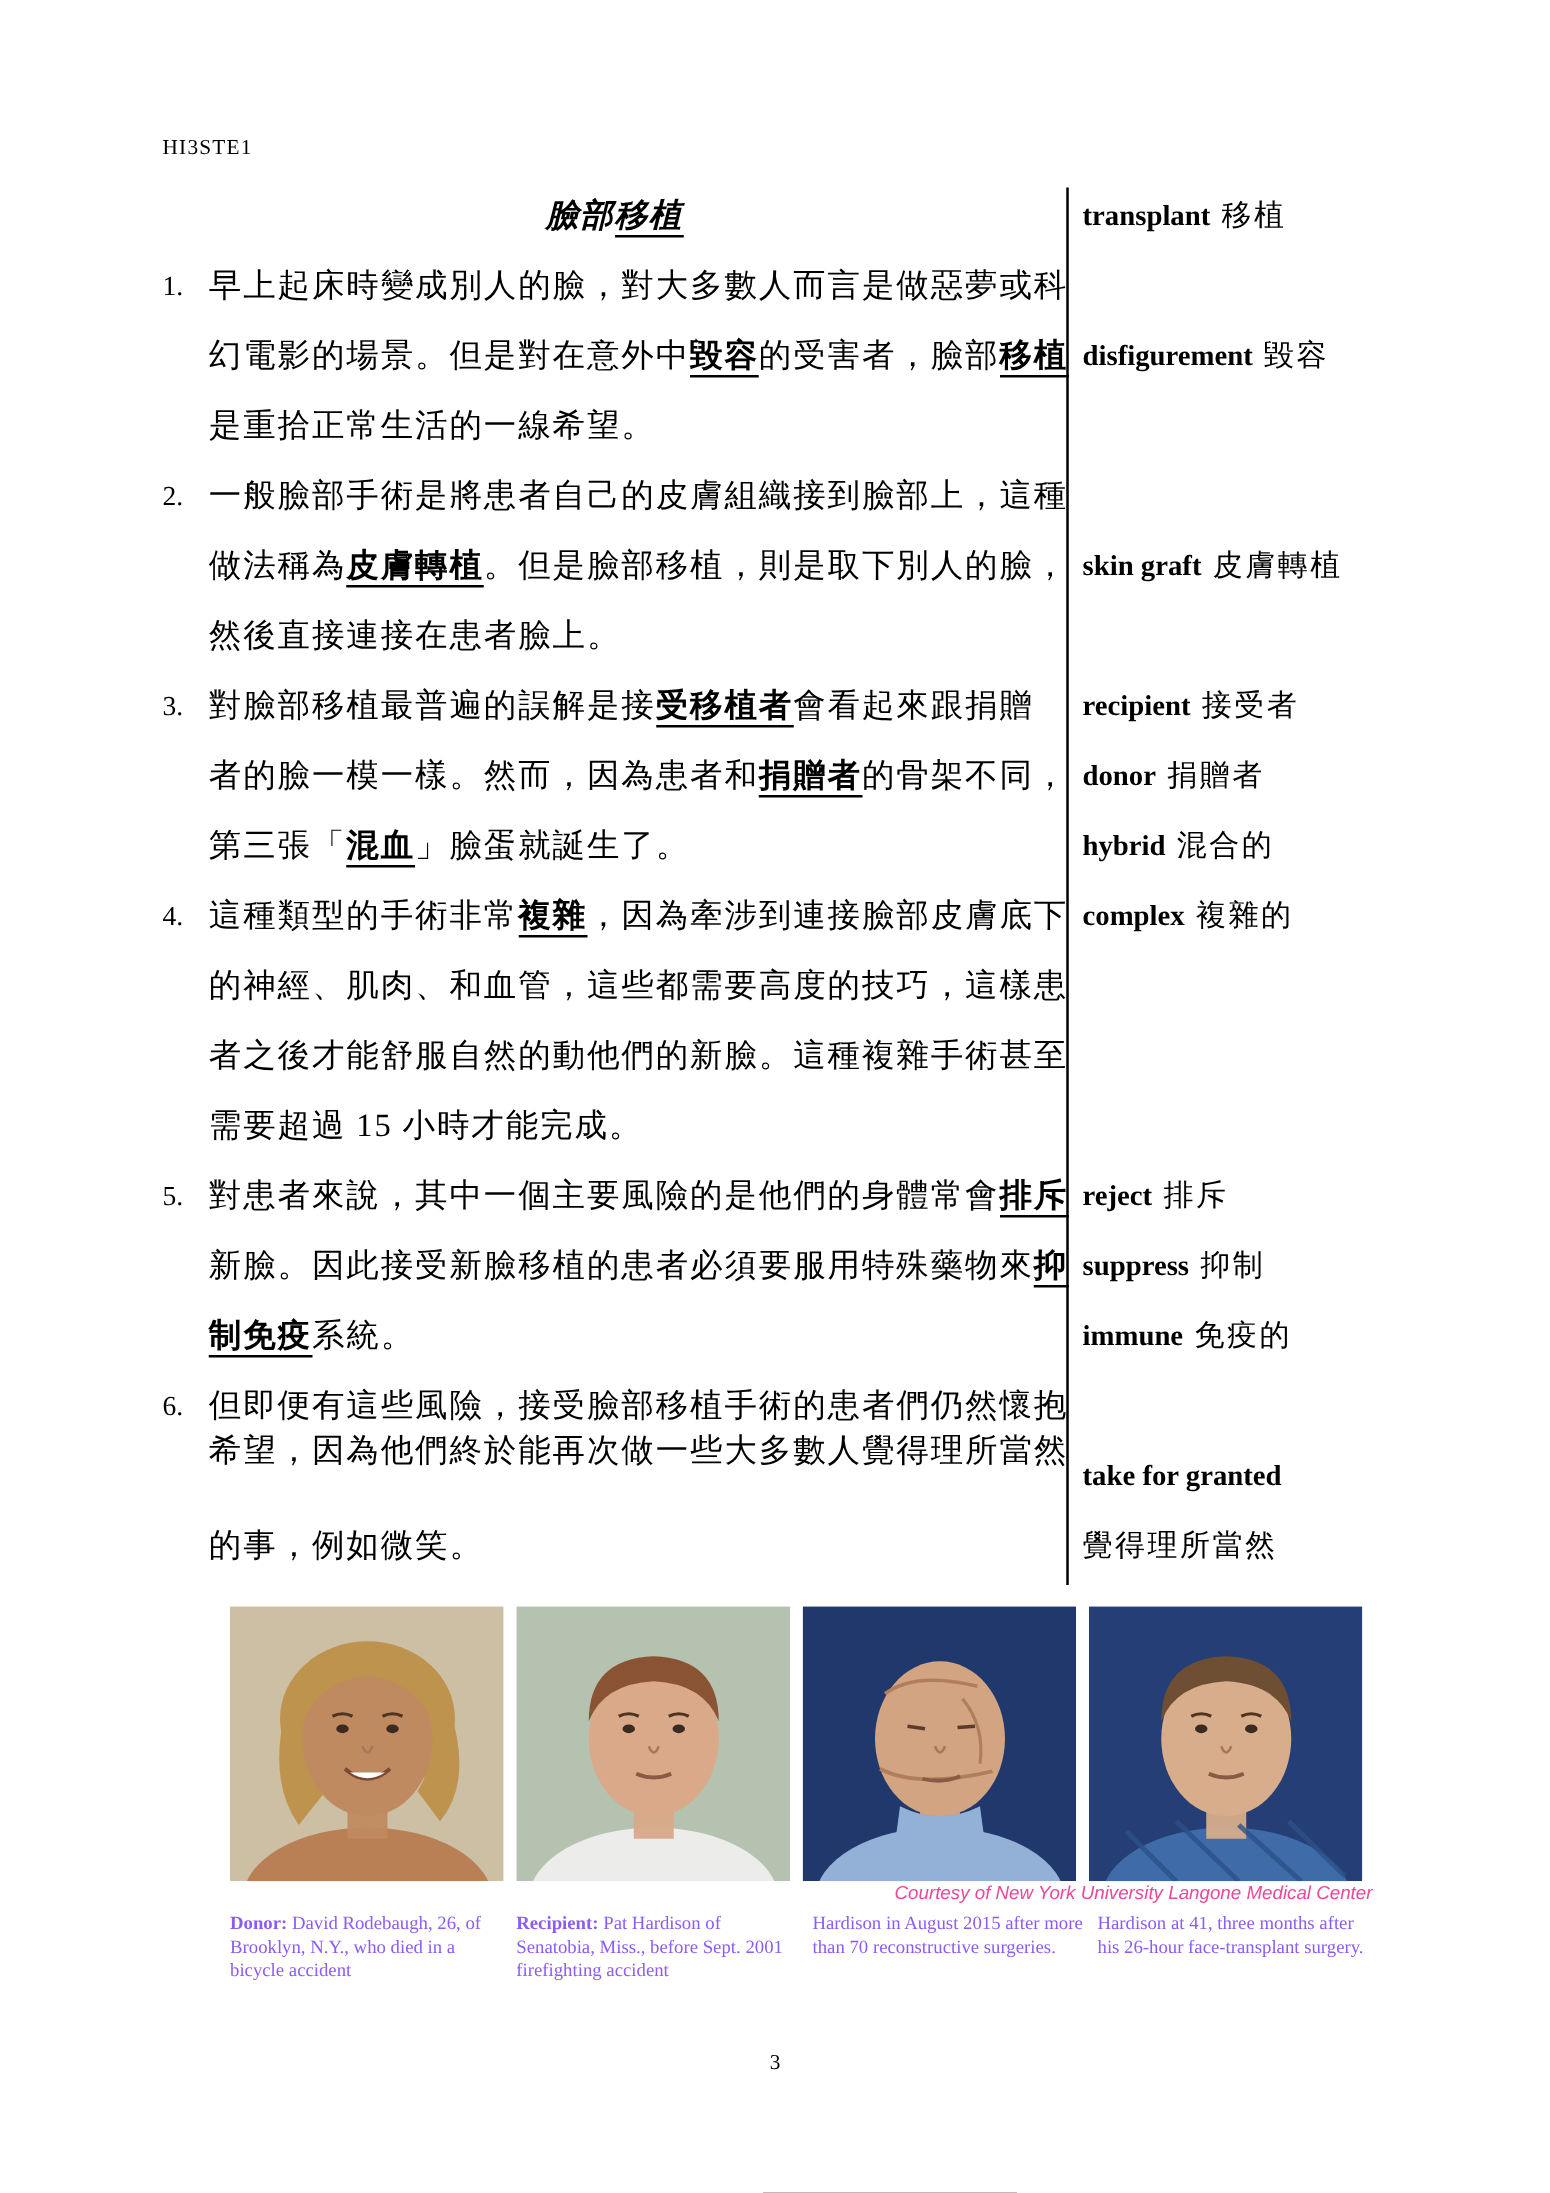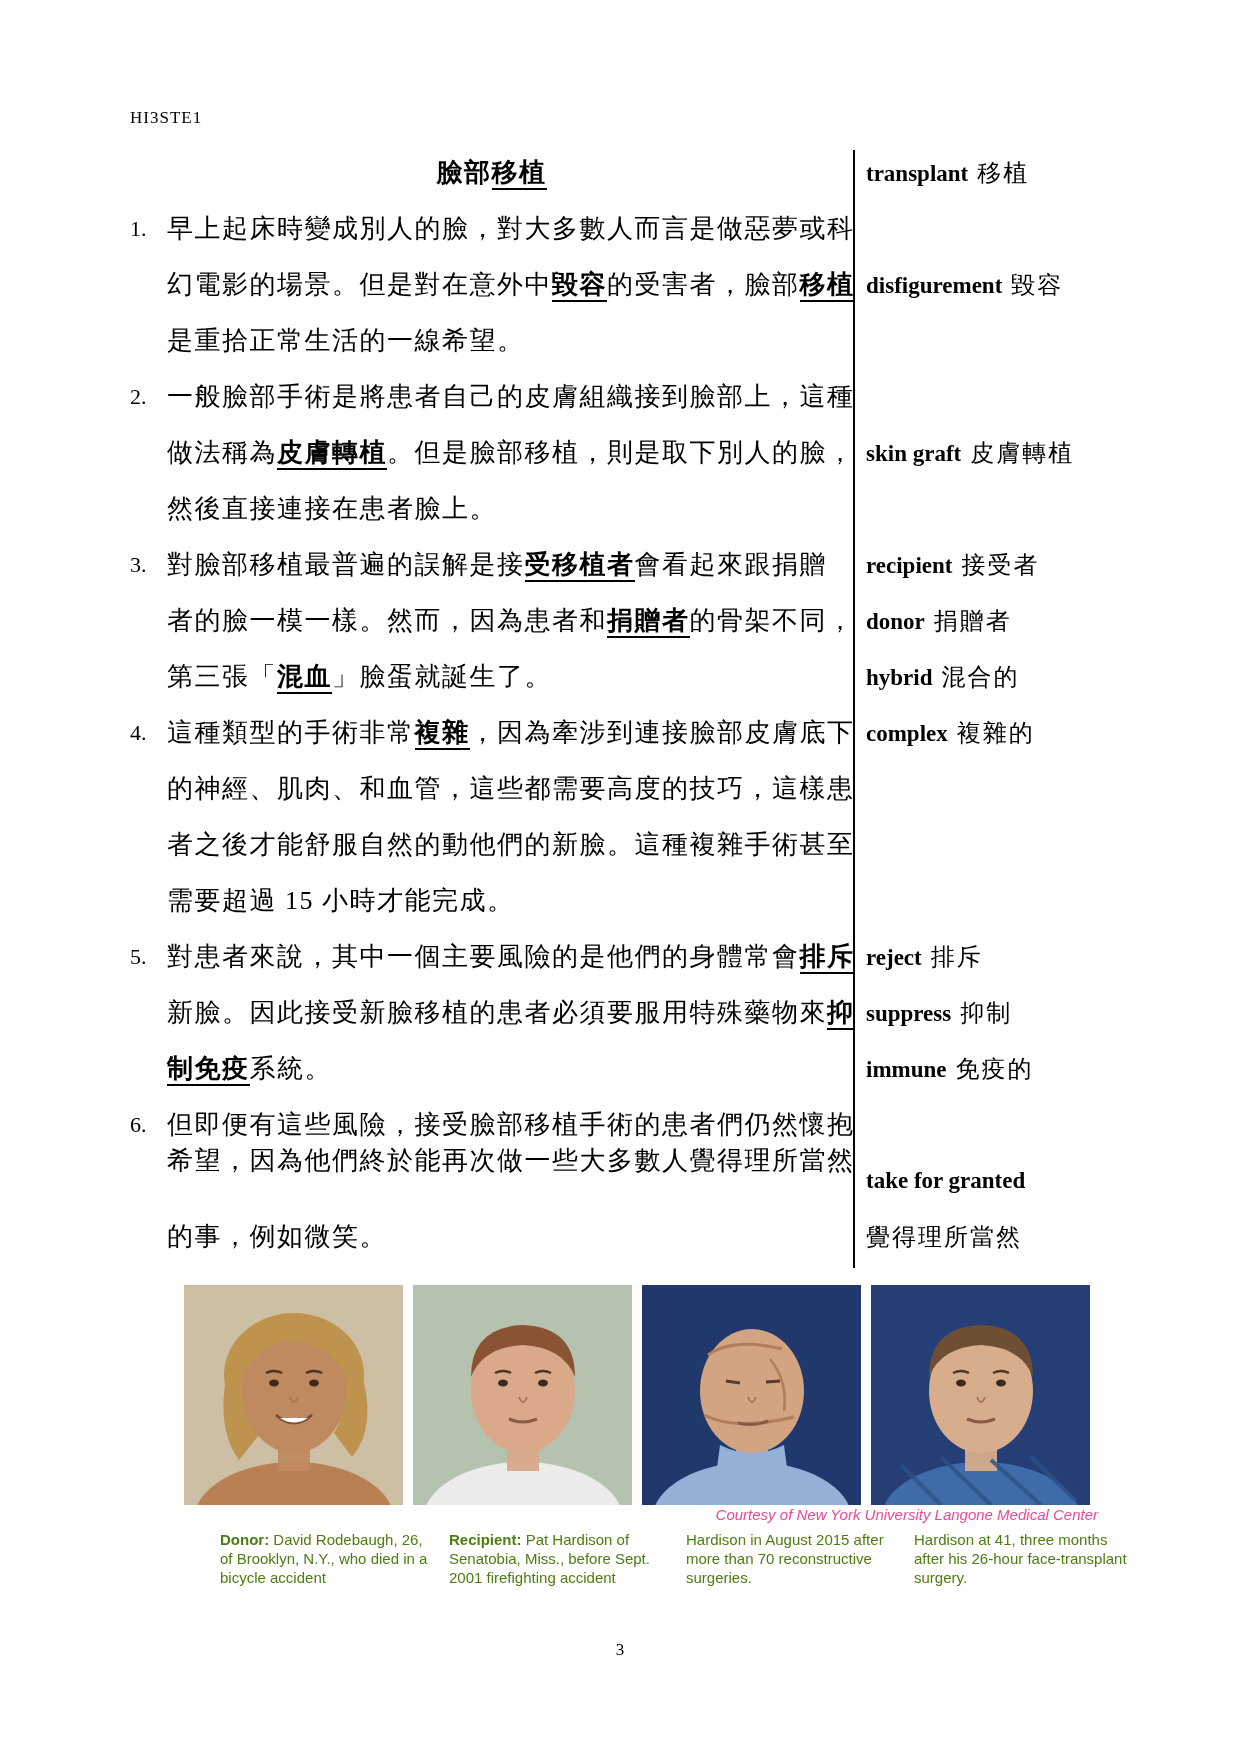--- a/index.html
+++ b/index.html
@@ -15,38 +15,38 @@
   .divider {
     position:absolute; left:853px; top:150px; width:2px; height:1118px;
     background:#000;
   }
   .text-area { position:absolute; left:0; top:145px; width:1240px; height:1120px; }
   .trow { position:absolute; left:0; width:853px; height:56px; line-height:56px; white-space:nowrap; }
   .trow .txt { position:absolute; left:167px; font-size:26px; letter-spacing:1.5px; }
   .trow .num { position:absolute; left:130px; font-size:22px; }
   .trow.title-row .txt {
     position:static; display:block; margin-left:130px; width:723px;
-    text-align:center; font-weight:bold;
+    text-align:center; font-weight:bold;font-style:italic;
   }
   .useg { font-weight:bold; border-bottom:2px solid #000; padding-bottom:1px; }
   .vrow { position:absolute; left:866px; height:56px; line-height:56px; white-space:nowrap; }
   .vocab-en { font-weight:bold; font-size:23px; }
   .vocab-zh { font-size:24px; letter-spacing:2px; }
   .vocab-en + .vocab-zh { margin-left:9px; }
   .photo { position:absolute; top:1285px; width:219px; height:220px; overflow:hidden; }
   .photo svg { display:block; }
   .credit {
     position:absolute; top:1506px; left:642px; width:456px; text-align:right;
     font-family:"Liberation Sans","DejaVu Sans",sans-serif;
     font-style:italic; font-size:15px; color:#ec4899;
   }
   .caption {
     position:absolute; top:1530px; width:218px;
-    font-family:Liberation Sans, sans-serif;
-    font-size:15px; line-height:19px; color:#4d7c0f;margin-left:36px;
+    font-family:Liberation Serif, serif;
+    font-size:15px; line-height:19px; color:#8b5cf6;
   }
   .caption b { font-weight:bold; }
   .page-number {
     position:absolute; top:1640px; left:0; width:1240px; text-align:center;
     font-size:17px;
   }
 </style>
 </head>
 <body>
 

